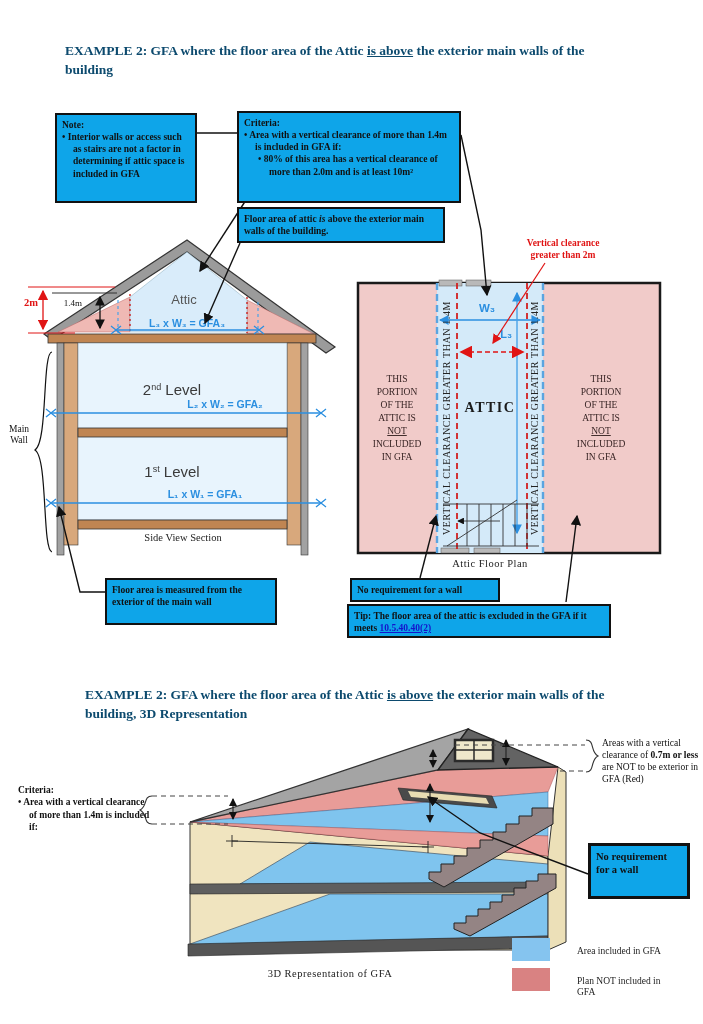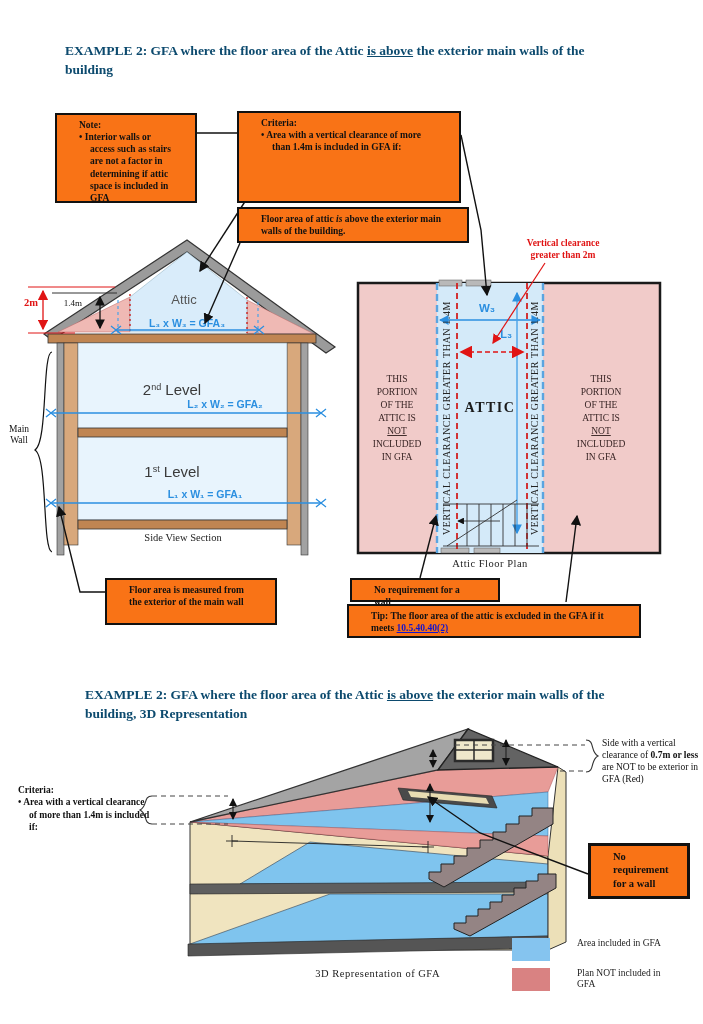--- a/index.html
+++ b/index.html
@@ -2,32 +2,32 @@
 <html><head>
 <meta charset="utf-8">
 <style>
   html,body{margin:0;padding:0;background:#fff;}
   #page{position:relative;width:703px;height:1024px;background:#fff;overflow:hidden;
         font-family:"Liberation Serif",serif;}
   .abs{position:absolute;}
   .titleTxt{font:bold 13.5px/1.38 "Liberation Serif",serif;color:#0c4a6e;}
   .u{text-decoration:underline;}
   .it{font-style:italic;}
-  .box{position:absolute;border:2px solid #111;background:#f97316;
-       font:bold 9.5px/1.28 "Liberation Serif",serif;color:#111;padding:4px 22px;box-sizing:border-box;z-index:3;}
+  .box{position:absolute;border:2px solid #111;background:#0ea5e9;
+       font:bold 9.5px/1.28 "Liberation Serif",serif;color:#111;padding:4px 5px;box-sizing:border-box;z-index:3;}
   .plain{position:absolute;font:bold 9.5px/1.3 "Liberation Serif",serif;color:#111;z-index:3;}
   .hang{padding-left:11px;text-indent:-11px;}
   .hang2{margin-left:14px;padding-left:11px;text-indent:-11px;}
   .link{color:#1414cc;text-decoration:underline;cursor:pointer;}
   .notePlain{font:9.5px/1.25 "Liberation Serif",serif;color:#111;}
   .legendRow{display:flex;align-items:flex-start;margin-bottom:7px;}
   .sw{width:38px;height:23px;margin-right:27px;flex:0 0 auto;}
   .sw.b{background:#85c4ef;}
   .sw.r{background:#d98282;}
-  .legendLbl{font:9.5px/1.2 "Liberation Serif",serif;color:#222;width:90px;}
+  .legendLbl{font:9.5px/1.2 "Liberation Serif",serif;color:#222;width:90px;margin-top:8px;}
   svg{position:absolute;left:0;top:0;z-index:1;}
 </style>
 </head>
 <body>
 
 <div id="page">
 
 <svg width="703" height="1024" viewBox="0 0 703 1024">
 <defs>
   <marker id="ab" viewBox="0 0 8 8" refX="7" refY="4" markerWidth="7.5" markerHeight="7.5" orient="auto-start-reverse">
@@ -241,56 +241,57 @@
 </div>
 
 <div class="box" style="left:55px;top:113px;width:142px;height:90px">
   <div>Note:</div>
   <div class="hang">• Interior walls or access such as stairs are not a factor in determining if attic space is included in GFA</div>
 </div>
 
 <div class="box" style="left:237px;top:111px;width:224px;height:92px">
   <div>Criteria:</div>
   <div class="hang">• Area with a vertical clearance of more than 1.4m is included in GFA if:</div>
-</div>
-
-<div class="box" style="left:237px;top:207px;width:232px;height:36px">
+  <div class="hang2">• 80% of this area has a vertical clearance of more than 2.0m and is at least 10m²</div>
+</div>
+
+<div class="box" style="left:237px;top:207px;width:208px;height:36px">
   <span>Floor area of attic </span><span class="it">is</span><span> above the exterior main walls of the building.</span>
 </div>
 
 <div class="box" style="left:105px;top:578px;width:172px;height:47px">
   <span>Floor area is measured from the exterior of the main wall</span>
 </div>
 
 <div class="box" style="left:350px;top:578px;width:150px;height:24px">
   <span>No requirement for a wall</span>
 </div>
 
-<div class="box" style="left:347px;top:604px;width:294px;height:34px">
+<div class="box" style="left:347px;top:604px;width:264px;height:34px">
   <span>Tip: The floor area of the attic is excluded in the GFA if it meets </span><span class="link">10.5.40.40(2)</span>
 </div>
 
 <div class="abs titleTxt" style="left:85px;top:686px;width:520px;z-index:3">
   <span>EXAMPLE 2: GFA where the floor area of the Attic </span><span class="u">is above</span><span> the exterior main walls of the building, 3D Representation</span>
 </div>
 
 <div class="plain" style="left:18px;top:784px;width:132px">
   <div>Criteria:</div>
   <div class="hang">• Area with a vertical clearance of more than 1.4m is included if:</div>
 </div>
 
 <div class="abs notePlain" style="left:602px;top:738px;width:97px;z-index:3">
-  <span>Side with a vertical clearance of </span><b>0.7m or less</b><span> are NOT to be exterior in GFA (Red)</span>
+  <span>Areas with a vertical clearance of </span><b>0.7m or less</b><span> are NOT to be exterior in GFA (Red)</span>
 </div>
 
 <div class="box" style="left:588px;top:843px;width:102px;height:56px;border-width:3px;font-size:10.5px">
   <span>No requirement for a wall</span>
 </div>
 
-<div class="abs" style="left:220px;top:968px;width:220px;text-align:right;font:10.5px 'Liberation Serif',serif;letter-spacing:0.5px;color:#222;z-index:3">
+<div class="abs" style="left:220px;top:968px;width:220px;text-align:center;font:10.5px 'Liberation Serif',serif;letter-spacing:0.5px;color:#222;z-index:3">
   <span>3D Representation of GFA</span>
 </div>
 
 <div class="abs" style="left:512px;top:938px;z-index:3">
   <div class="legendRow">
     <div class="sw b"></div>
     <div class="legendLbl">Area included in GFA</div>
   </div>
   <div class="legendRow">
     <div class="sw r"></div>

